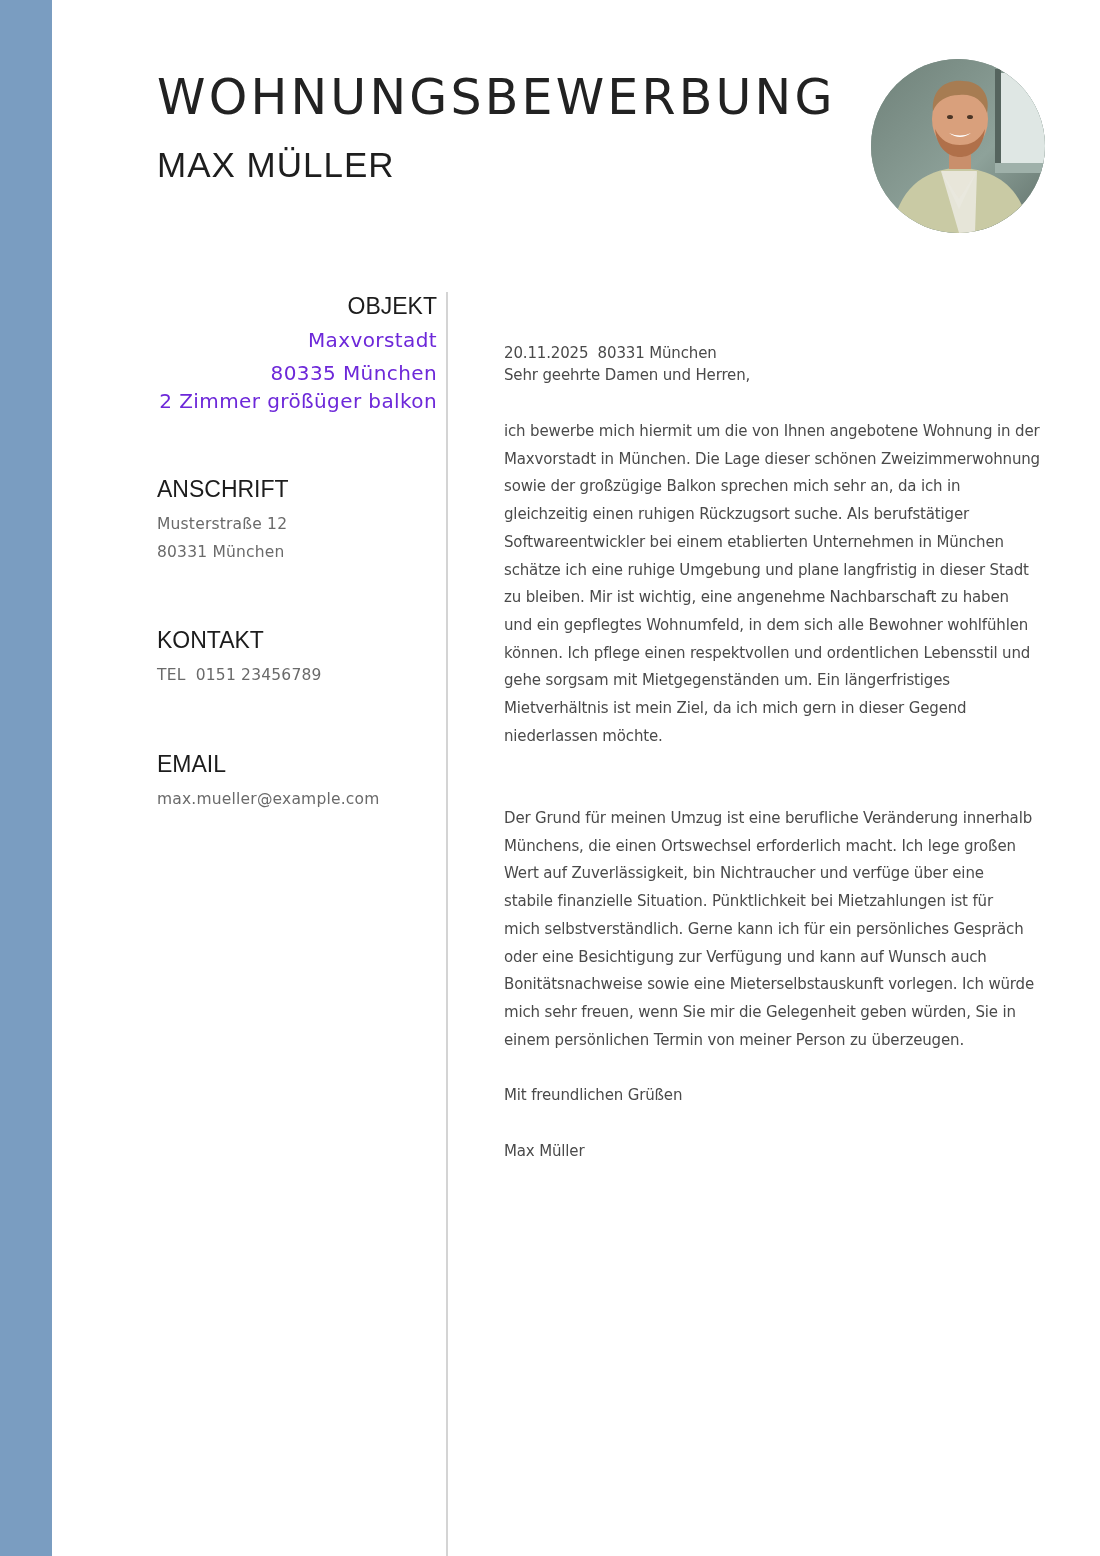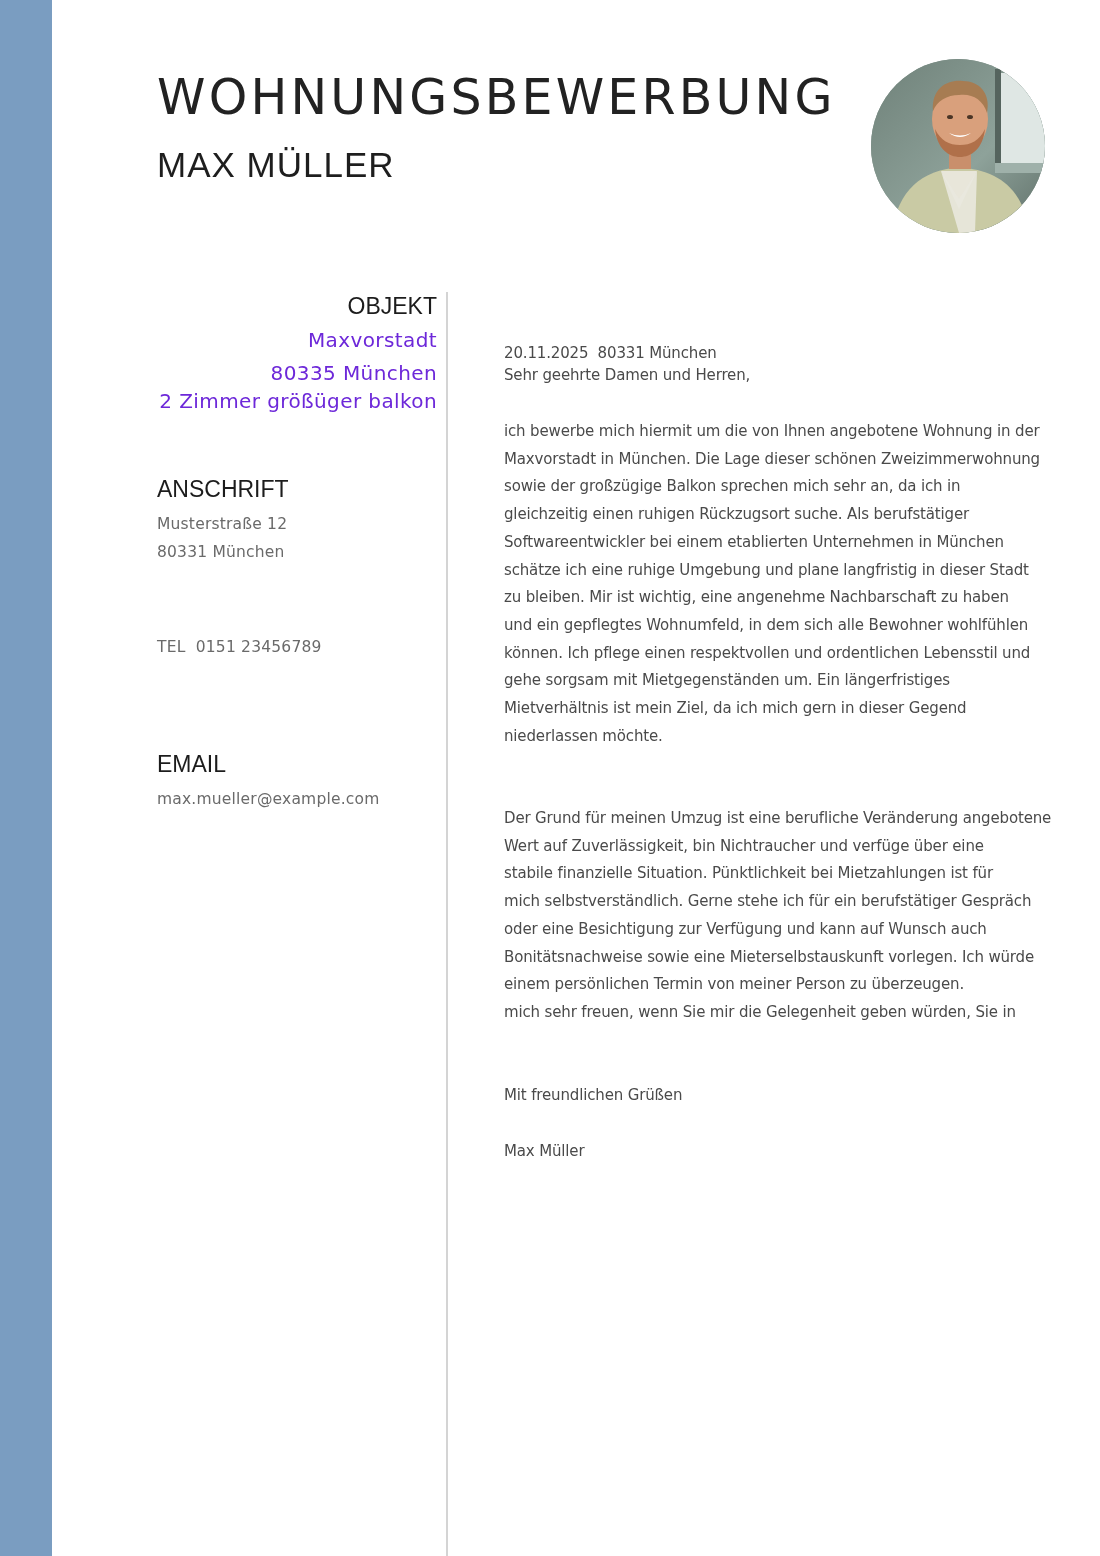--- a/index.html
+++ b/index.html
@@ -133,20 +133,21 @@
     <div class="section-line">2 Zimmer größüger balkon</div>
   </div>
 
   <div class="section" style="top:475px;">
     <div class="section-heading">ANSCHRIFT</div>
     <div class="section-line light" style="margin-top:7px;">Musterstraße 12</div>
     <div class="section-line light">80331 München</div>
   </div>
 
   <div class="section" style="top:626px;">
+    <div class="section-heading">KONTAKT</div>
     <div class="section-line light" style="margin-top:7px; white-space:pre;">TEL  0151 23456789</div>
   </div>
 
   <div class="section" style="top:750px;">
     <div class="section-heading">EMAIL</div>
     <div class="section-line light" style="margin-top:7px;">max.mueller@example.com</div>
   </div>
 </div>
 
 <div class="letter">
@@ -162,25 +163,26 @@
     <p>schätze ich eine ruhige Umgebung und plane langfristig in dieser Stadt</p>
     <p>zu bleiben. Mir ist wichtig, eine angenehme Nachbarschaft zu haben</p>
     <p>und ein gepflegtes Wohnumfeld, in dem sich alle Bewohner wohlfühlen</p>
     <p>können. Ich pflege einen respektvollen und ordentlichen Lebensstil und</p>
     <p>gehe sorgsam mit Mietgegenständen um. Ein längerfristiges</p>
     <p>Mietverhältnis ist mein Ziel, da ich mich gern in dieser Gegend</p>
     <p>niederlassen möchte.</p>
   </div>
 
   <div class="para2">
-    <p>Der Grund für meinen Umzug ist eine berufliche Veränderung angebotene</p>
+    <p>Der Grund für meinen Umzug ist eine berufliche Veränderung innerhalb</p>
+    <p>Münchens, die einen Ortswechsel erforderlich macht. Ich lege großen</p>
     <p>Wert auf Zuverlässigkeit, bin Nichtraucher und verfüge über eine</p>
     <p>stabile finanzielle Situation. Pünktlichkeit bei Mietzahlungen ist für</p>
-    <p>mich selbstverständlich. Gerne stehe ich für ein berufstätiger Gespräch</p>
+    <p>mich selbstverständlich. Gerne kann ich für ein persönliches Gespräch</p>
     <p>oder eine Besichtigung zur Verfügung und kann auf Wunsch auch</p>
     <p>Bonitätsnachweise sowie eine Mieterselbstauskunft vorlegen. Ich würde</p>
+    <p>mich sehr freuen, wenn Sie mir die Gelegenheit geben würden, Sie in</p>
     <p>einem persönlichen Termin von meiner Person zu überzeugen.</p>
-    <p>mich sehr freuen, wenn Sie mir die Gelegenheit geben würden, Sie in</p>
   </div>
 
   <p class="closing">Mit freundlichen Grüßen</p>
   <p class="signature">Max Müller</p>
 </div>
 
 </body></html>

